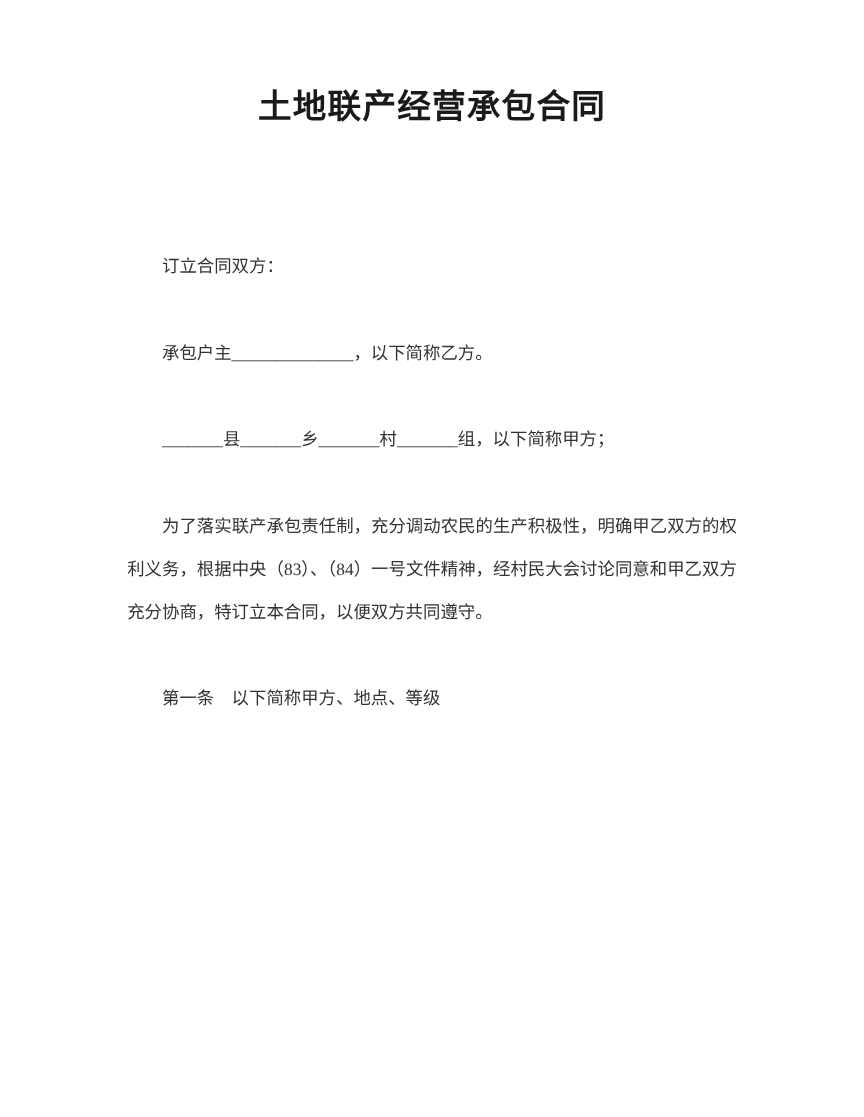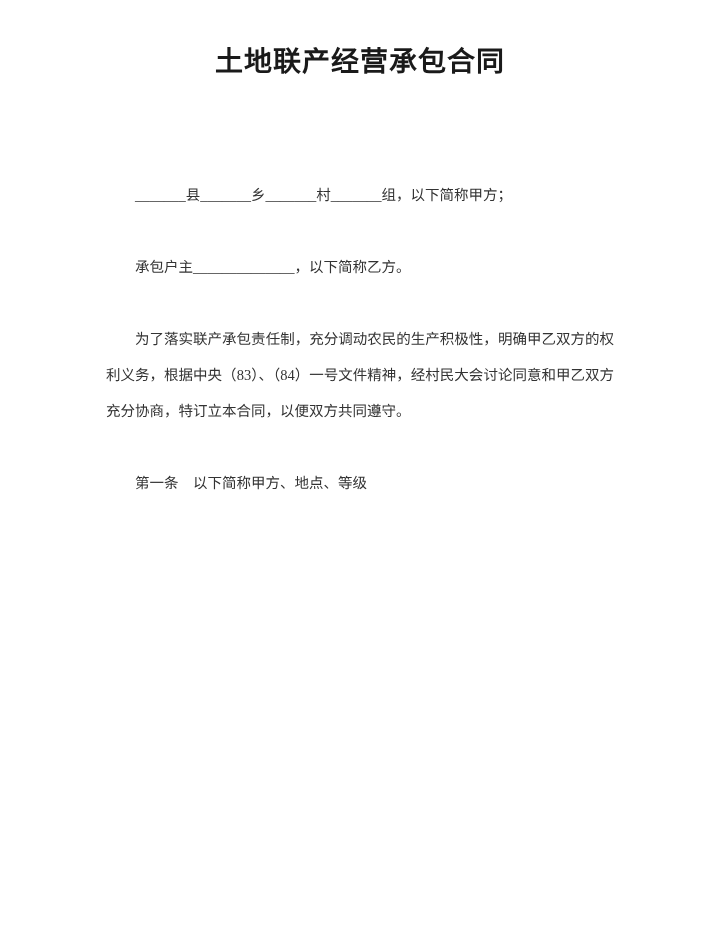--- a/index.html
+++ b/index.html
@@ -7,21 +7,21 @@
     padding: 0;
     background: #ffffff;
   }
   .page {
     position: relative;
     width: 720px;
     height: 931px;
     margin: 0 auto;
     background: #ffffff;
     box-sizing: border-box;
-    padding: 40px 106px 0 106px;
+    padding: 68px 106px 0 106px;
     overflow: hidden;
     font-family: "Liberation Serif", "DejaVu Serif", serif;
     color: #262626;
   }
   .doc-title {
     margin: 0 0 93px 0;
     text-align: center;
     font-size: 28px;
     line-height: 44px;
     font-weight: bold;
@@ -40,22 +40,23 @@
   .para.first {
     margin-top: 0;
   }
 </style>
 </head>
 <body>
 
 <div class="page">
   <h1 class="doc-title">土地联产经营承包合同</h1>
 
+  <p class="para first">订立合同双方：</p>
+
+  <p class="para">承包户主______________，以下简称乙方。</p>
 
   <p class="para">_______县_______乡_______村_______组，以下简称甲方；</p>
-
-  <p class="para">承包户主______________，以下简称乙方。</p>
 
   <p class="para">为了落实联产承包责任制，充分调动农民的生产积极性，明确甲乙双方的权利义务，根据中央（83）、（84）一号文件精神，经村民大会讨论同意和甲乙双方充分协商，特订立本合同，以便双方共同遵守。</p>
 
   <p class="para">第一条　以下简称甲方、地点、等级</p>
 
 </div>
 
 </body></html>

